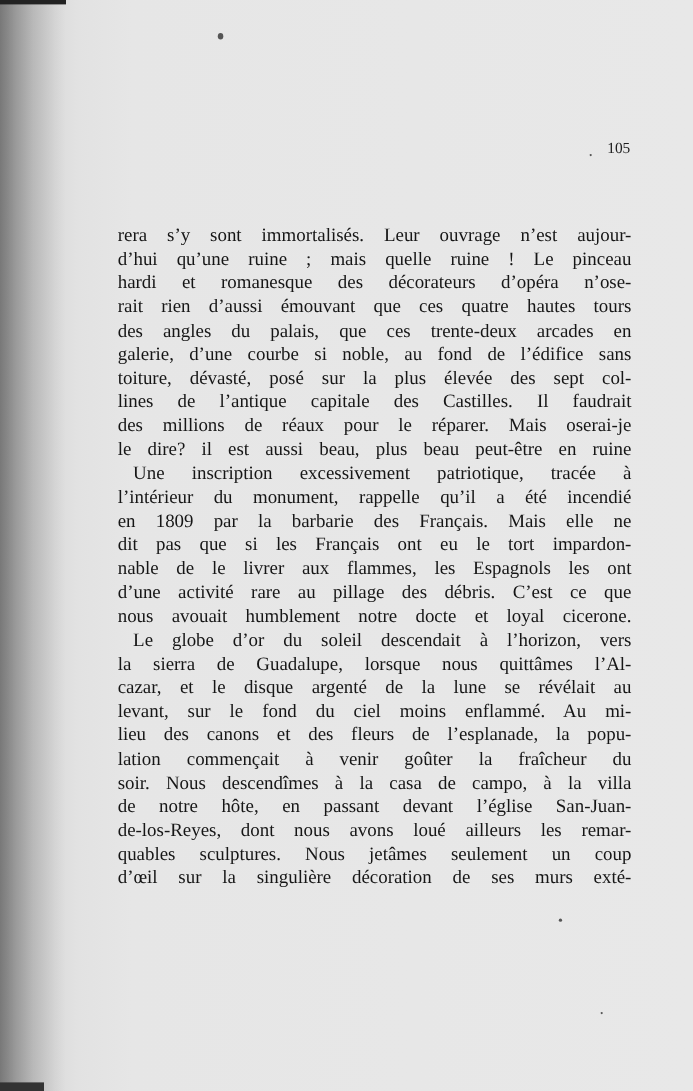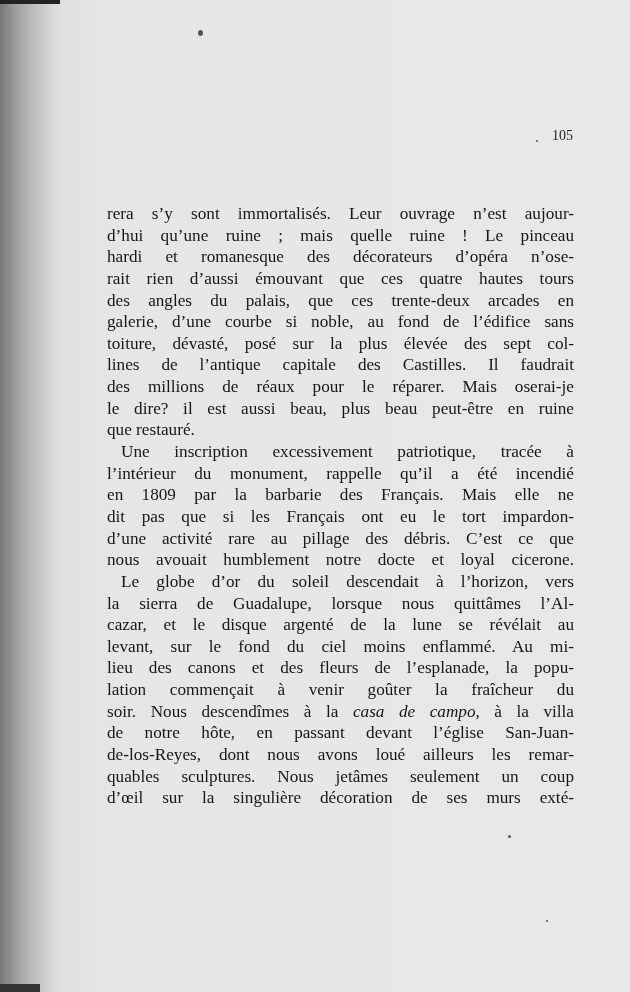--- a/index.html
+++ b/index.html
@@ -39,21 +39,21 @@
   .text {
     position: absolute; top: 159px; left: 107px; width: 467px;
     font-size: 17.2px; line-height: 21.65px; color: #161616; margin-top: 44px;
   }
   .line {
     display: block; text-align: justify; text-align-last: justify;
     white-space: nowrap; height: 21.65px;
   }
   .line.last { text-align-last: left; }
   .line.indent { padding-left: 14px; }
-  .it { font-style: italic; }
+  .it { }
   .speck { position: absolute; border-radius: 50%; background: #555; }
 </style>
 </head>
 <body>
 
 <div class="page">
   <div class="spine-shadow"></div>
   <div class="top-edge"></div>
   <div class="bottom-edge"></div>
 
@@ -70,25 +70,25 @@
       <span class="line">rera s’y sont immortalisés. Leur ouvrage n’est aujour-</span>
       <span class="line">d’hui qu’une ruine ; mais quelle ruine ! Le pinceau</span>
       <span class="line">hardi et romanesque des décorateurs d’opéra n’ose-</span>
       <span class="line">rait rien d’aussi émouvant que ces quatre hautes tours</span>
       <span class="line">des angles du palais, que ces trente-deux arcades en</span>
       <span class="line">galerie, d’une courbe si noble, au fond de l’édifice sans</span>
       <span class="line">toiture, dévasté, posé sur la plus élevée des sept col-</span>
       <span class="line">lines de l’antique capitale des Castilles. Il faudrait</span>
       <span class="line">des millions de réaux pour le réparer. Mais oserai-je</span>
       <span class="line">le dire? il est aussi beau, plus beau peut-être en ruine</span>
-      <span class="line last">que restauré.</span>
       <span class="line indent">Une inscription excessivement patriotique, tracée à</span>
       <span class="line">l’intérieur du monument, rappelle qu’il a été incendié</span>
       <span class="line">en 1809 par la barbarie des Français. Mais elle ne</span>
       <span class="line">dit pas que si les Français ont eu le tort impardon-</span>
+      <span class="line">nable de le livrer aux flammes, les Espagnols les ont</span>
       <span class="line">d’une activité rare au pillage des débris. C’est ce que</span>
       <span class="line">nous avouait humblement notre docte et loyal cicerone.</span>
       <span class="line indent">Le globe d’or du soleil descendait à l’horizon, vers</span>
       <span class="line">la sierra de Guadalupe, lorsque nous quittâmes l’Al-</span>
       <span class="line">cazar, et le disque argenté de la lune se révélait au</span>
       <span class="line">levant, sur le fond du ciel moins enflammé. Au mi-</span>
       <span class="line">lieu des canons et des fleurs de l’esplanade, la popu-</span>
       <span class="line">lation commençait à venir goûter la fraîcheur du</span>
       <span class="line" style="white-space: pre;"><span>soir. Nous descendîmes à la </span><span class="it">casa de campo,</span><span> à la villa</span></span>
       <span class="line">de notre hôte, en passant devant l’église San-Juan-</span>

